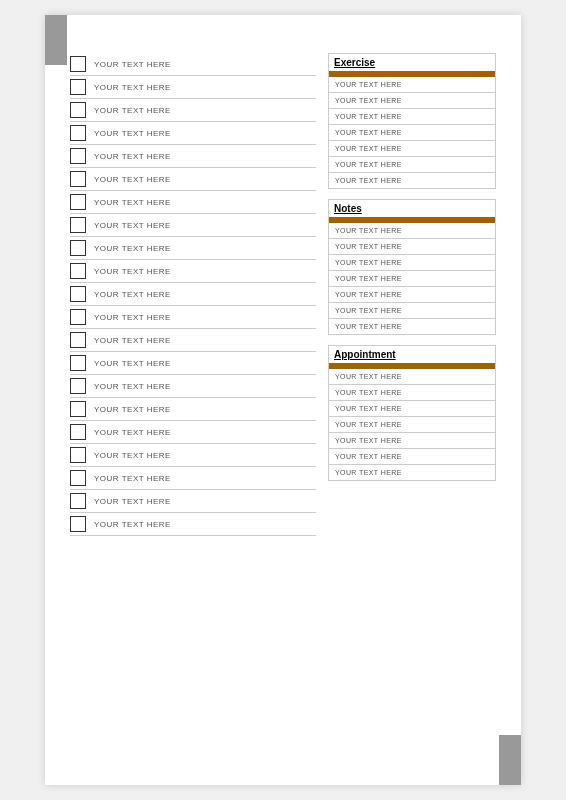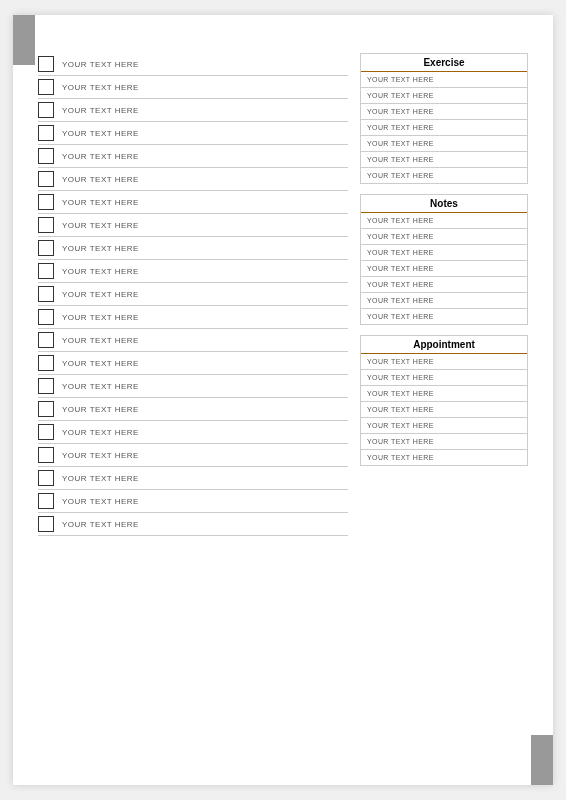--- a/index.html
+++ b/index.html
@@ -10,21 +10,21 @@
 
     body {
       width: 566px;
       height: 800px;
       background: #f0f0f0;
       font-family: Arial, sans-serif;
       overflow: hidden;
     }
 
     .page {
-      width: 540px;
+      width: 476px;
       height: 770px;
       background: #ffffff;
       margin: 15px auto;
       position: relative;
       padding: 20px 25px 20px 25px;
       box-shadow: 0 0 8px rgba(0,0,0,0.15);
     }
 
     
     .corner-tl {
@@ -99,26 +99,26 @@
       display: flex;
       flex-direction: column;
       gap: 10px;
     }
 
     .panel {
       border: 1px solid #ccc;
     }
 
     .panel-header {
-      text-align: center;
       font-size: 10px;
       font-weight: bold;
       padding: 3px 5px;
-      border-bottom: 1px solid #a16207;
+      border-bottom: 6px solid #a16207;
       color: #000;
+      text-decoration: underline;
     }
 
     .panel-item {
       padding: 4px 6px;
       border-bottom: 1px solid #ccc;
       font-size: 7px;
       color: #555;
       letter-spacing: 0.4px;
       text-transform: uppercase;
     }

